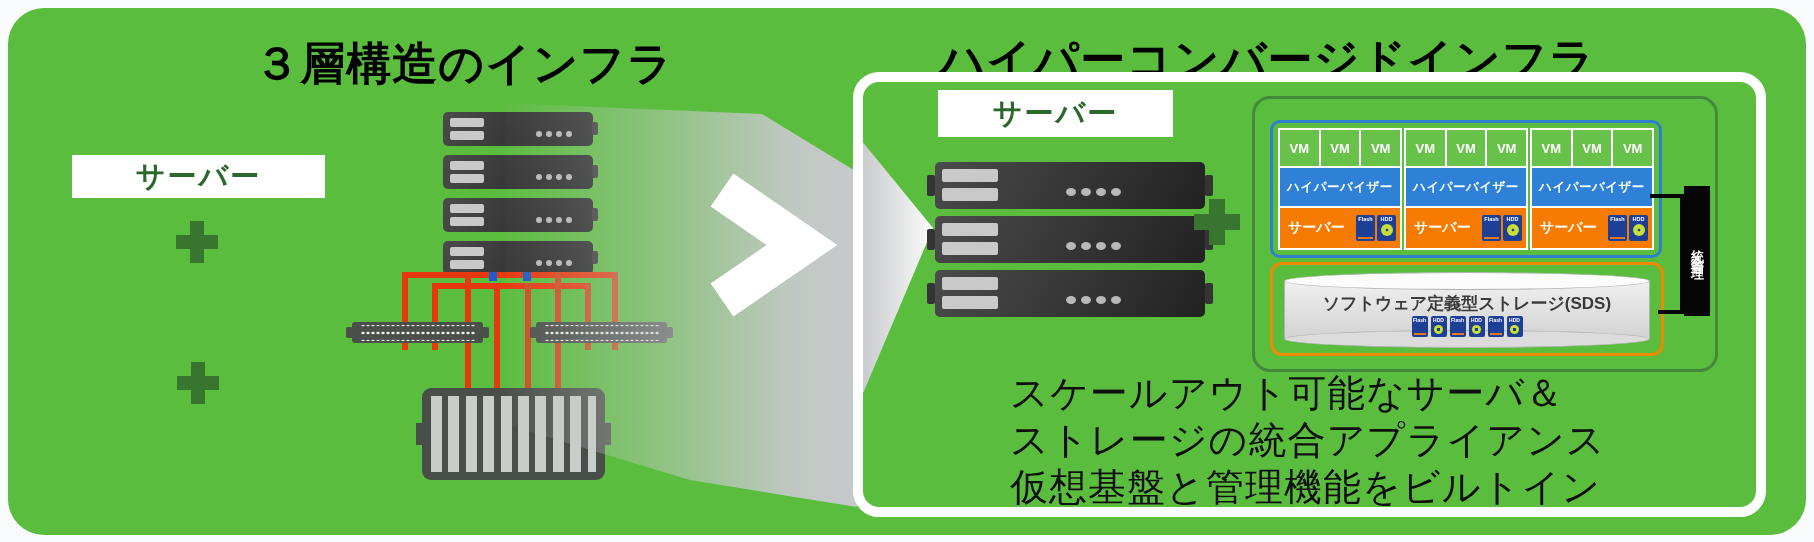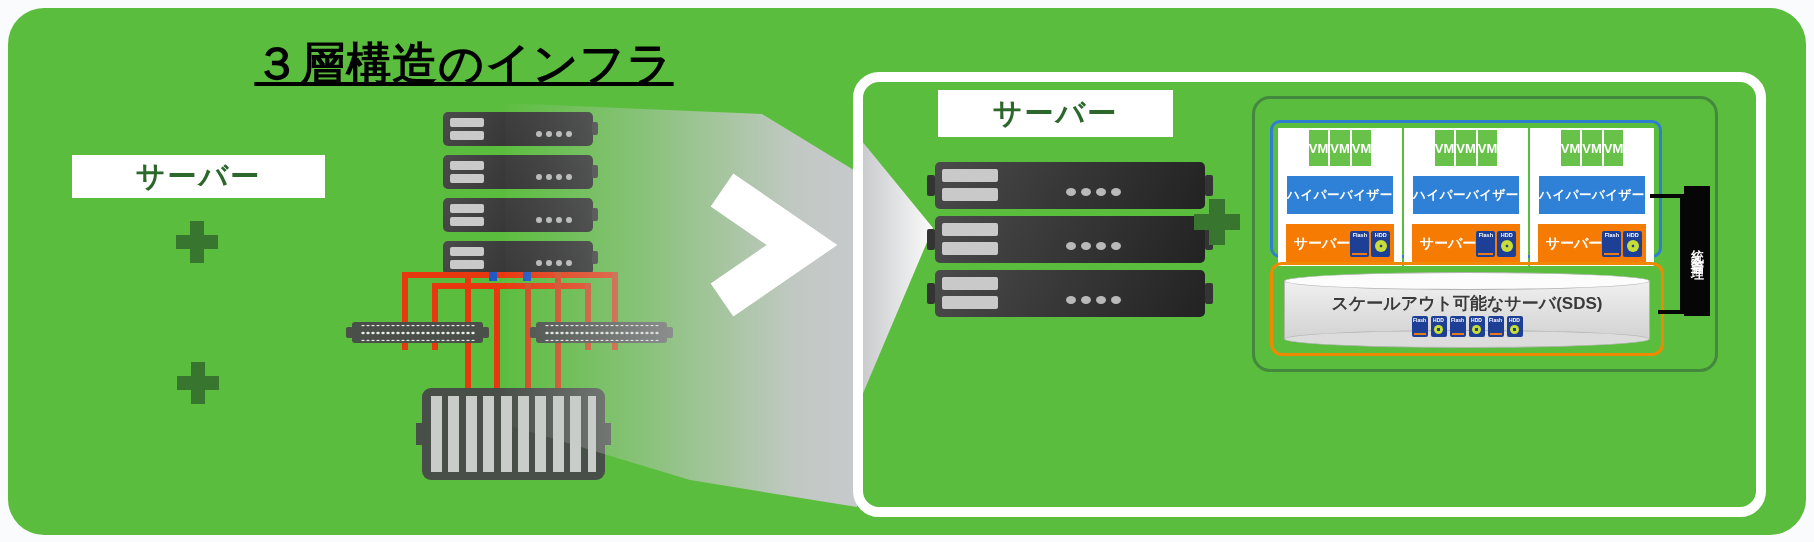--- a/index.html
+++ b/index.html
@@ -49,21 +49,21 @@
   #storage .lug{position:absolute;width:7px;height:22px;top:35px;background:#484e48;}
 
   
   #beamA{left:0;top:0;width:1814px;height:542px;background:linear-gradient(90deg,rgba(199,201,203,0) 27.5%,rgba(199,201,203,.45) 36%,rgba(199,201,203,.95) 44%,#c7c9cb 47.2%);clip-path:polygon(505px 103px,762px 114px,857px 172px,857px 507px,690px 480px,505px 424px);}
   #beamB{left:0;top:0;width:1814px;height:542px;background:linear-gradient(90deg,#c7c9cb 47.4%,#f8f8f8 51.2%);clip-path:polygon(861px 140px,933px 228px,861px 398px);}
 
   
   #panel{left:853px;top:72px;width:893px;height:425px;border:10px solid #ffffff;border-radius:26px;}
   #appliance{left:1252px;top:96px;width:466px;height:276px;border:3px solid #44883e;border-radius:18px;box-sizing:border-box;}
   #bluebox{left:1270px;top:120px;width:392px;height:138px;border:3px solid #2e7fd0;border-radius:10px;box-sizing:border-box;}
-  .hci-group{position:absolute;top:128px;width:124px;background:#fff;padding:2px;box-sizing:border-box;display:flex;flex-direction:column;gap:10px;align-items:center;}
+  .hci-group{position:absolute;top:128px;width:124px;background:#fff;padding:2px;box-sizing:border-box;display:flex;flex-direction:column;gap:2px;}
   .vm-row{display:flex;gap:2px;height:36px;}
   .vm-cell{flex:1;background:#68c148;color:#fff;font-weight:bold;font-size:13px;display:flex;align-items:center;justify-content:center;}
   .hyp-cell{height:38px;background:#2e81d6;color:#fff;font-weight:bold;font-size:12.5px;display:flex;align-items:center;justify-content:center;letter-spacing:.5px;}
   .srv-cell{height:40px;background:#f57b02;color:#fff;font-weight:bold;font-size:14px;display:flex;align-items:center;padding:0 4px 0 8px;box-sizing:border-box;}
   .srv-cell .nm{flex:1;}
   .icons{display:flex;gap:2px;}
   .chip{position:relative;background:#1d3f96;border-radius:2px;color:#fff;font-weight:bold;display:flex;flex-direction:column;align-items:center;overflow:hidden;}
   .chip.big{width:19px;height:26px;font-size:5.5px;}
   .chip.small{width:16px;height:21px;font-size:5px;}
   .chip i{font-style:normal;line-height:8px;}
@@ -85,21 +85,21 @@
   .blk{background:#060606;}
 
   #desc{left:1010px;top:370px;color:#0f0f0f;font-size:38px;line-height:47px;letter-spacing:1px;white-space:nowrap;}
 </style>
 </head>
 <body>
 
 <div id="canvas">
   <div class="abs" id="green-bg"></div>
 
-  <div class="abs title" style="left:252px;top:34px;width:424px;text-align:center;text-decoration:underline;">３層構造のインフラ</div>
+  <div class="abs title" style="left:252px;top:34px;width:424px;text-align:center;">３層構造のインフラ</div>
 
   <div class="abs wlabel" style="left:72px;top:155px;width:253px;height:43px;">サーバー</div>
   <div class="abs plus" style="left:176px;top:221px;width:42px;height:42px;"></div>
   <div class="abs plus" style="left:177px;top:362px;width:42px;height:42px;"></div>
 
   <div class="abs server srv-s" style="top:112px;">
     <span class="bar" style="top:6px;"></span>
       <span class="bar" style="top:19px;"></span>
     <span class="dots">
         <i></i>
@@ -172,20 +172,21 @@
       <span class="lug" style="right:-6px;"></span>
     <div class="disks"></div>
   </div>
 
   <div class="abs" id="beamA"></div>
   <div class="abs" id="beamB"></div>
   <svg class="abs" style="left:700px;top:170px;" width="140" height="150" viewBox="0 0 140 150">
     <polyline points="22,20 102,75 22,130" fill="none" stroke="#ffffff" stroke-width="40" stroke-linecap="butt" stroke-linejoin="miter"></polyline>
   </svg>
 
+  <div class="abs title" style="left:935px;top:30px;width:665px;text-align:center;">ハイパーコンバージドインフラ</div>
 
   <div class="abs" id="panel"></div>
 
   <div class="abs wlabel" style="left:938px;top:90px;width:235px;height:47px;">サーバー</div>
 
   <div class="abs server srv-l" style="top:162px;">
     <span class="bar" style="top:7px;"></span>
       <span class="bar" style="top:26px;"></span>
     <span class="dots">
         <i></i>
@@ -290,21 +291,21 @@
           </span>
       </span>
     </div>
   </div>
 
   <div class="abs" id="sdsbox"></div>
   <div class="abs" id="cyl">
     <div class="body"></div>
       <div class="bot"></div>
       <div class="top"></div>
-    <div class="txt">スケールアウト可能なサーバ(SDS)</div>
+    <div class="txt">ソフトウェア定義型ストレージ(SDS)</div>
     <div class="sds-icons">
       <span class="chip small">
           <i>Flash</i>
           <span class="fbar"></span>
         </span>
       <span class="chip small">
           <i>HDD</i>
           <span class="disc"></span>
         </span>
       <span class="chip small">
@@ -326,13 +327,18 @@
     </div>
   </div>
 
   <div class="abs blk" style="left:1650px;top:194px;width:36px;height:4px;"></div>
   <div class="abs blk" style="left:1658px;top:310px;width:28px;height:4px;"></div>
   <div class="abs blk" style="left:1680px;top:194px;width:4px;height:120px;"></div>
   <div class="abs" id="mgmt-tab">
     <span>統合管理</span>
   </div>
 
+  <div class="abs" id="desc">
+    <div>スケールアウト可能なサーバ＆</div>
+    <div>ストレージの統合アプライアンス</div>
+    <div>仮想基盤と管理機能をビルトイン</div>
+  </div>
 </div>
 
 </body></html>

